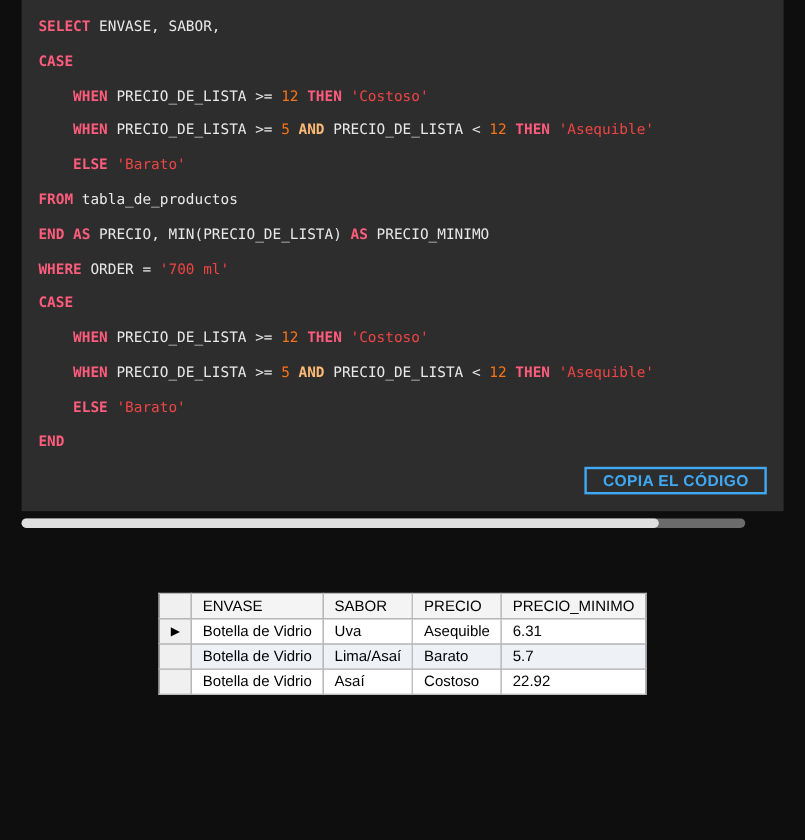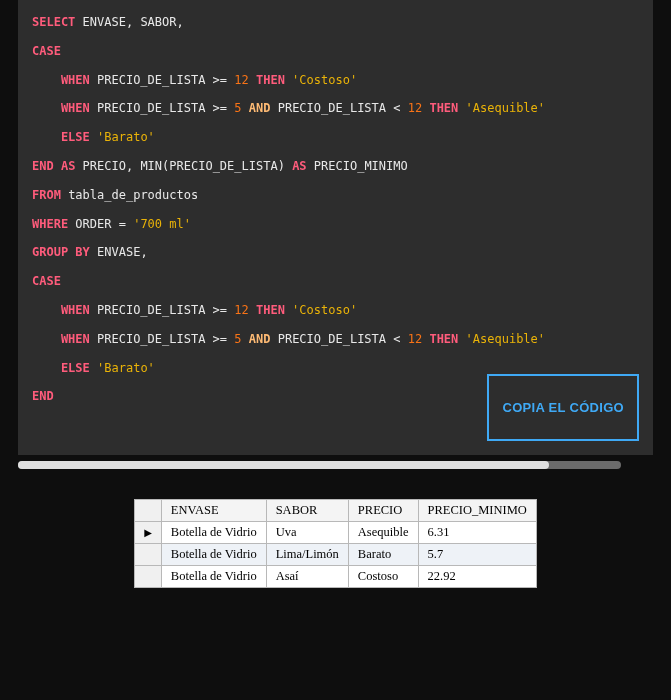--- a/index.html
+++ b/index.html
@@ -22,30 +22,30 @@
     color: #cccccc;
     font-size: 12px;
     line-height: 1.4;
     margin-bottom: 12px;
     white-space: pre;
   }
   .code-line:last-of-type { margin-bottom: 0; }
   .kw-pink { color: #ff5c7c; font-weight: bold; }
   .kw-green { color: #fdba74; font-weight: bold; }
   .num { color: #f97316; }
-  .str { color: #eab308; }
+  .str { color: #ef4444; }
   .ident { color: #e8e8e8; }
   .copy-btn {
     position: absolute;
     right: 14px;
     bottom: 14px;
     border: 2px solid #3fa9f5;
     color: #3fa9f5;
     background: transparent;
-    padding: 24px 13px;
+    padding: 2px 13px;
     font-size: 13px;
     font-weight: bold;
     font-family: Arial, sans-serif;
     cursor: pointer;
     letter-spacing: 0.3px;
   }
   .scrollbar-track {
     background: #6b6b6b;
     height: 8px;
     border-radius: 4px;
@@ -62,23 +62,24 @@
     top: 0;
   }
   .result-wrap {
     display: flex;
     justify-content: center;
     margin-top: 30px;
   }
   table.result {
     border-collapse: collapse;
     background: #404040;
-    font-family: Liberation Serif, serif;
+    font-family: Liberation Sans, sans-serif;
     font-size: 12.5px;
     color: #000;
+    margin-top: 24px;
   }
   table.result th, table.result td {
     border: 1px solid #b8b8b8;
     padding: 3px 9px;
     text-align: left;
     height: 20px;
   }
   table.result th {
     background: #f4f4f4;
     font-weight: normal;
@@ -95,24 +96,23 @@
 </style>
 </head>
 <body>
 
 <div class="code-block">
 <div class="code-line"><span class="kw-pink">SELECT</span><span class="ident"> ENVASE, SABOR,</span></div>
 <div class="code-line"><span class="kw-pink">CASE</span></div>
 <div class="code-line"><span class="kw-pink">    WHEN</span><span class="ident"> PRECIO_DE_LISTA &gt;= </span><span class="num">12</span><span class="kw-pink"> THEN </span><span class="str">'Costoso'</span></div>
 <div class="code-line"><span class="kw-pink">    WHEN</span><span class="ident"> PRECIO_DE_LISTA &gt;= </span><span class="num">5</span><span> </span><span class="kw-green">AND</span><span class="ident"> PRECIO_DE_LISTA &lt; </span><span class="num">12</span><span> </span><span class="kw-pink">THEN</span><span> </span><span class="str">'Asequible'</span></div>
 <div class="code-line"><span class="kw-pink">    ELSE</span><span> </span><span class="str">'Barato'</span></div>
+<div class="code-line"><span class="kw-pink">FROM</span><span class="ident"> tabla_de_productos</span></div>
 <div class="code-line"><span class="kw-pink">END</span><span> </span><span class="kw-pink">AS</span><span class="ident"> PRECIO, MIN(PRECIO_DE_LISTA) </span><span class="kw-pink">AS</span><span class="ident"> PRECIO_MINIMO</span></div>
-<div class="code-line"><span class="kw-pink">FROM</span><span class="ident"> tabla_de_productos</span></div>
 <div class="code-line"><span class="kw-pink">WHERE</span><span class="ident"> ORDER = </span><span class="str">'700 ml'</span></div>
-<div class="code-line"><span class="kw-pink">GROUP</span><span> </span><span class="kw-pink">BY</span><span class="ident"> ENVASE,</span></div>
 <div class="code-line"><span class="kw-pink">CASE</span></div>
 <div class="code-line"><span class="kw-pink">    WHEN</span><span class="ident"> PRECIO_DE_LISTA &gt;= </span><span class="num">12</span><span class="kw-pink"> THEN </span><span class="str">'Costoso'</span></div>
 <div class="code-line"><span class="kw-pink">    WHEN</span><span class="ident"> PRECIO_DE_LISTA &gt;= </span><span class="num">5</span><span> </span><span class="kw-green">AND</span><span class="ident"> PRECIO_DE_LISTA &lt; </span><span class="num">12</span><span> </span><span class="kw-pink">THEN</span><span> </span><span class="str">'Asequible'</span></div>
 <div class="code-line"><span class="kw-pink">    ELSE</span><span> </span><span class="str">'Barato'</span></div>
 <div class="code-line"><span class="kw-pink">END</span></div>
 <button class="copy-btn">COPIA EL CÓDIGO</button>
 </div>
 
 <div class="scrollbar-track">
   <div class="scrollbar-thumb"></div>
@@ -133,21 +133,21 @@
       <tr>
         <td class="row-selector">▶</td>
         <td>Botella de Vidrio</td>
         <td>Uva</td>
         <td>Asequible</td>
         <td>6.31</td>
       </tr>
       <tr>
         <td class="row-selector"></td>
         <td>Botella de Vidrio</td>
-        <td>Lima/Limón</td>
+        <td>Lima/Asaí</td>
         <td>Barato</td>
         <td>5.7</td>
       </tr>
       <tr>
         <td class="row-selector"></td>
         <td>Botella de Vidrio</td>
         <td>Asaí</td>
         <td>Costoso</td>
         <td>22.92</td>
       </tr>

